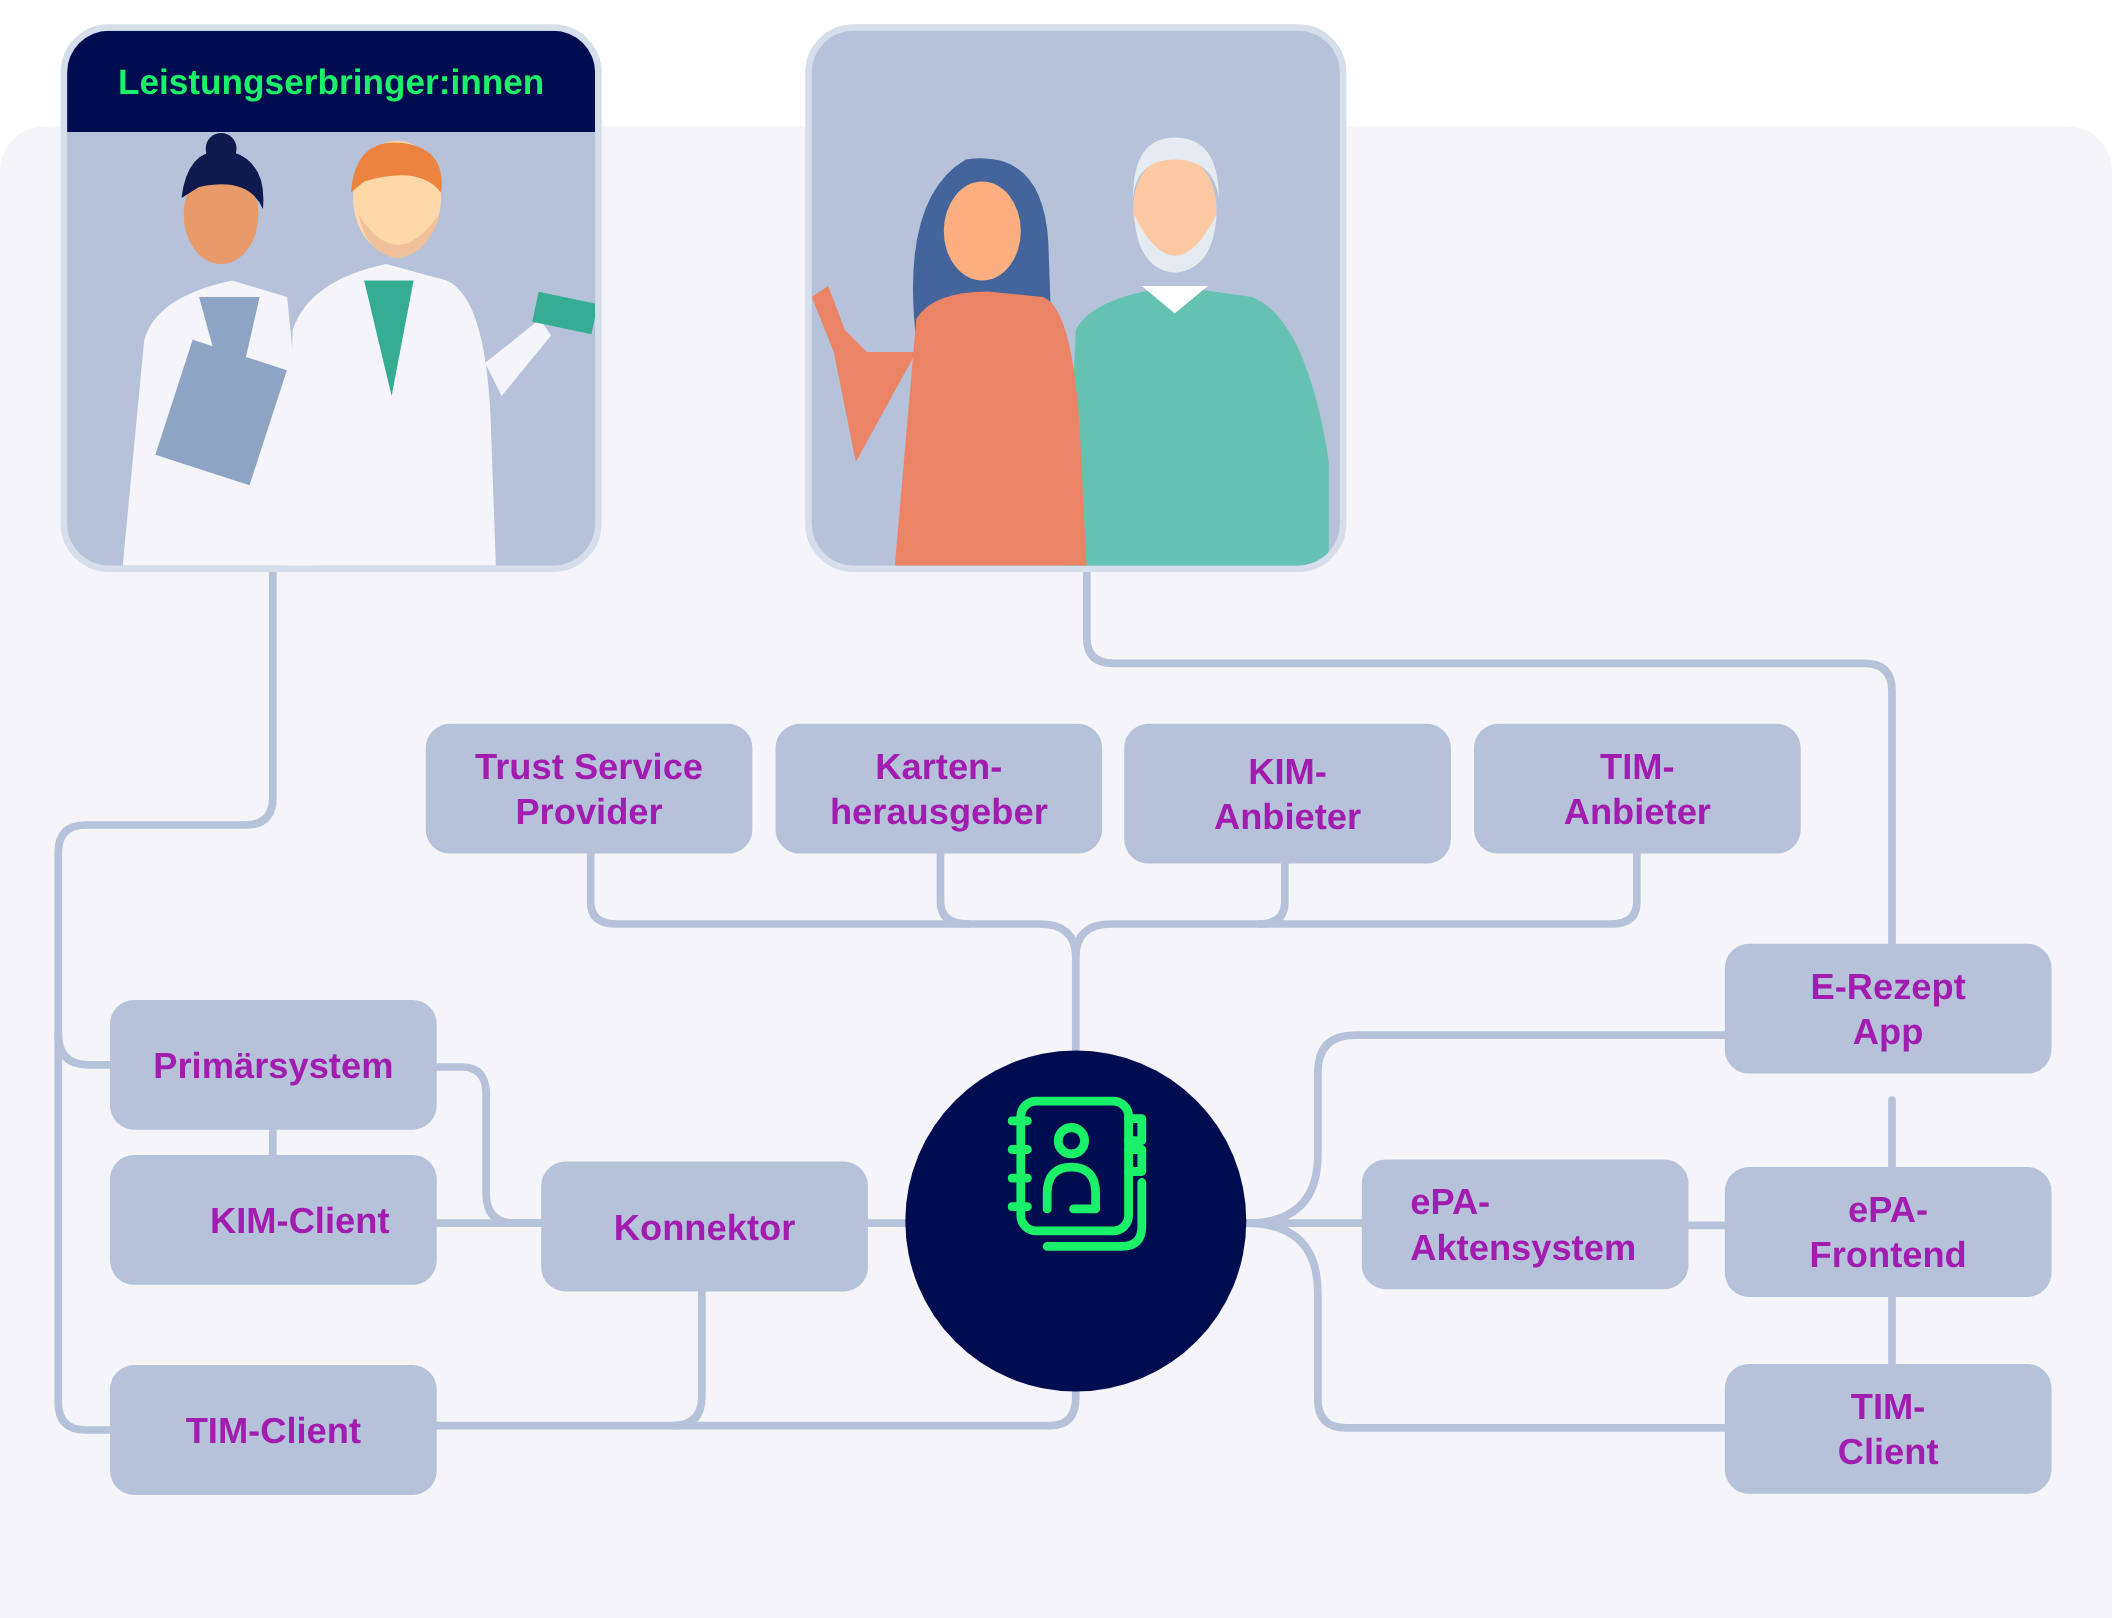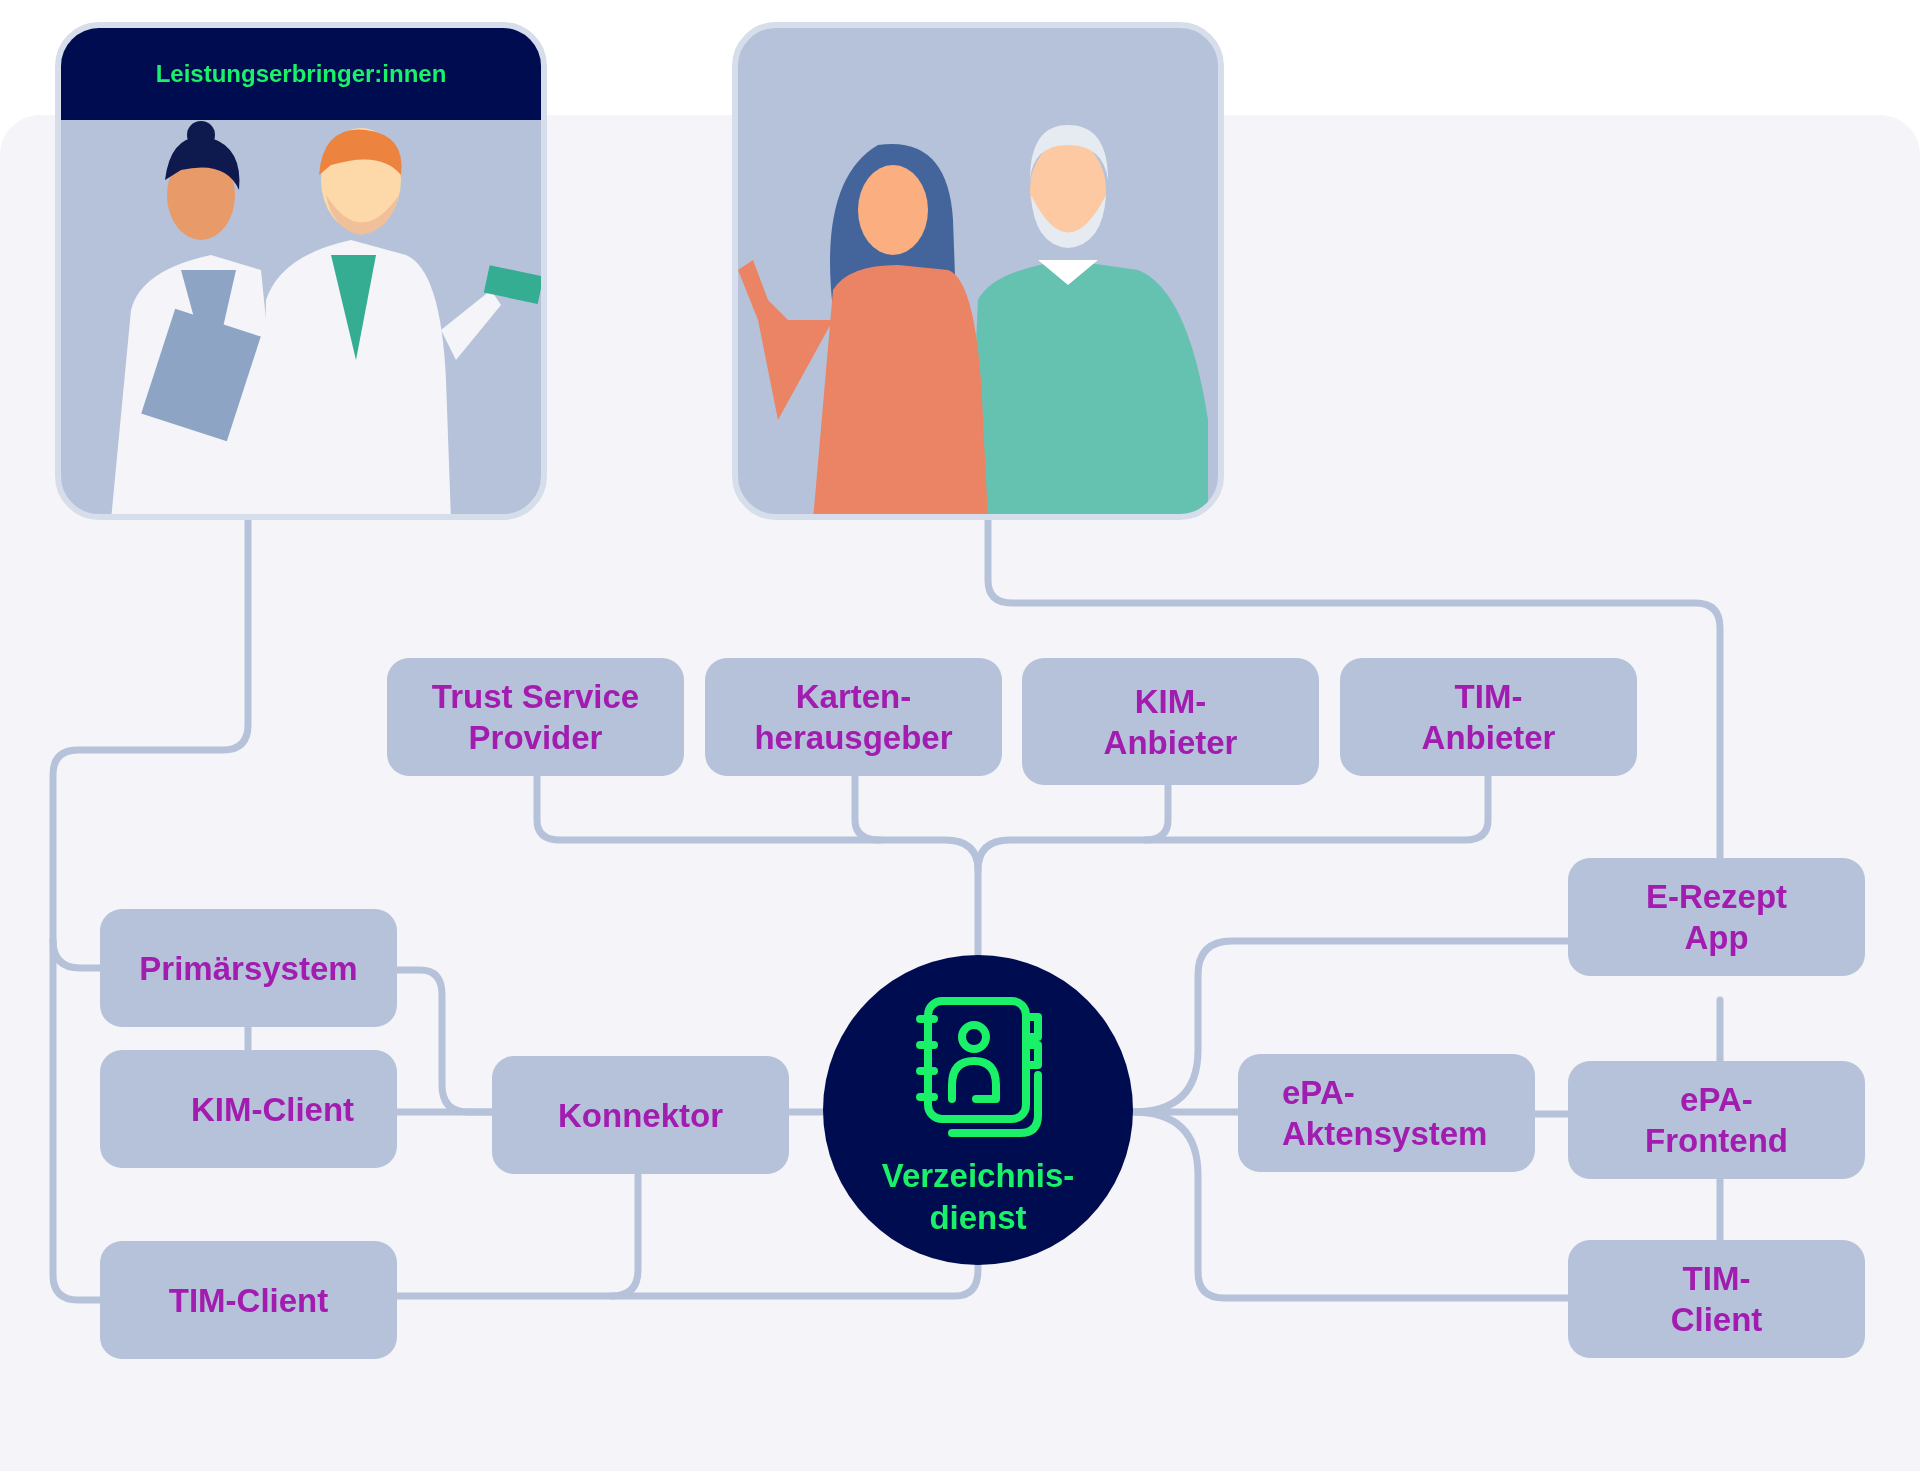--- a/index.html
+++ b/index.html
@@ -1,20 +1,20 @@
 <!DOCTYPE html>
 <html><head>
 <meta charset="utf-8">
 <style>
   html,body{margin:0;padding:0;background:#ffffff;}
   body{width:1920px;height:1471px;position:relative;overflow:hidden;font-family:"Liberation Sans","DejaVu Sans",sans-serif;}
   .panel{position:absolute;left:0;top:115px;width:1920px;height:1356px;background:#f4f4f9;border-radius:40px 40px 0 0;}
   svg.lines{position:absolute;left:0;top:0;width:1920px;height:1471px;}
   .card{position:absolute;top:22px;width:492px;height:498px;border:6px solid #d6deeb;border-radius:44px;background:#b5c2da;overflow:hidden;box-sizing:border-box;}
-  .card-head{position:absolute;left:0;top:0;right:0;height:92px;background:#000c50;display:flex;align-items:center;justify-content:center;color:#1bf069;font-weight:bold;font-size:24px;}
+  .card-head{position:absolute;left:0;top:0;right:0;height:92px;background:#000c50;display:flex;align-items:center;justify-content:center;color:#1bf069;font-weight:bold;font-size:32px;}
   .card-art{position:absolute;left:0;top:92px;right:0;bottom:0;}
   .box{position:absolute;width:297px;height:118px;background:#b5c2da;border-radius:22px;display:flex;align-items:center;justify-content:center;text-align:center;color:#a21caf;font-weight:bold;font-size:33px;line-height:41px;box-sizing:border-box;}
   .box.left-align{justify-content:flex-start;text-align:left;padding-left:44px;}
   .hub{position:absolute;left:823px;top:955px;width:310px;height:310px;border-radius:50%;background:#000c50;}
   .hub-label{position:absolute;left:0;right:0;top:200px;text-align:center;color:#1bf069;font-weight:bold;font-size:33px;line-height:42px;}
   .hub-icon{position:absolute;left:93px;top:40px;width:130px;height:145px;}
 </style>
 </head>
 <body>
 
@@ -120,24 +120,20 @@
   <svg class="hub-icon" viewBox="0 0 130 145">
     <g fill="none" stroke="#1bf069" stroke-width="8" stroke-linecap="round" stroke-linejoin="round">
       <rect x="12" y="6" width="98" height="118" rx="14"></rect>
       <path d="M4 24 H18 M4 50 H18 M4 76 H18 M4 102 H18"></path>
       <path d="M110 22 H122 V42 H110 M110 50 H122 V70 H110"></path>
       <path d="M122 80 V120 Q122 138 104 138 H36"></path>
       <circle cx="58" cy="42" r="12"></circle>
       <path d="M36 104 V90 Q36 66 58 66 Q80 66 80 90 V104 H60"></path>
     </g>
   </svg>
-  <div class="hub-label">
-    <span>Verzeichnis-</span><br>
-    <span>dienst</span>
-  </div>
 </div>
 
 <div class="box" style="left:1568px;top:858px;">
   <div><span>E-Rezept</span><br><span>App</span></div>
 </div>
 <div class="box left-align" style="left:1238px;top:1054px;">
   <div><span>ePA-</span><br><span>Aktensystem</span></div>
 </div>
 <div class="box" style="left:1568px;top:1061px;">
   <div><span>ePA-</span><br><span>Frontend</span></div>

